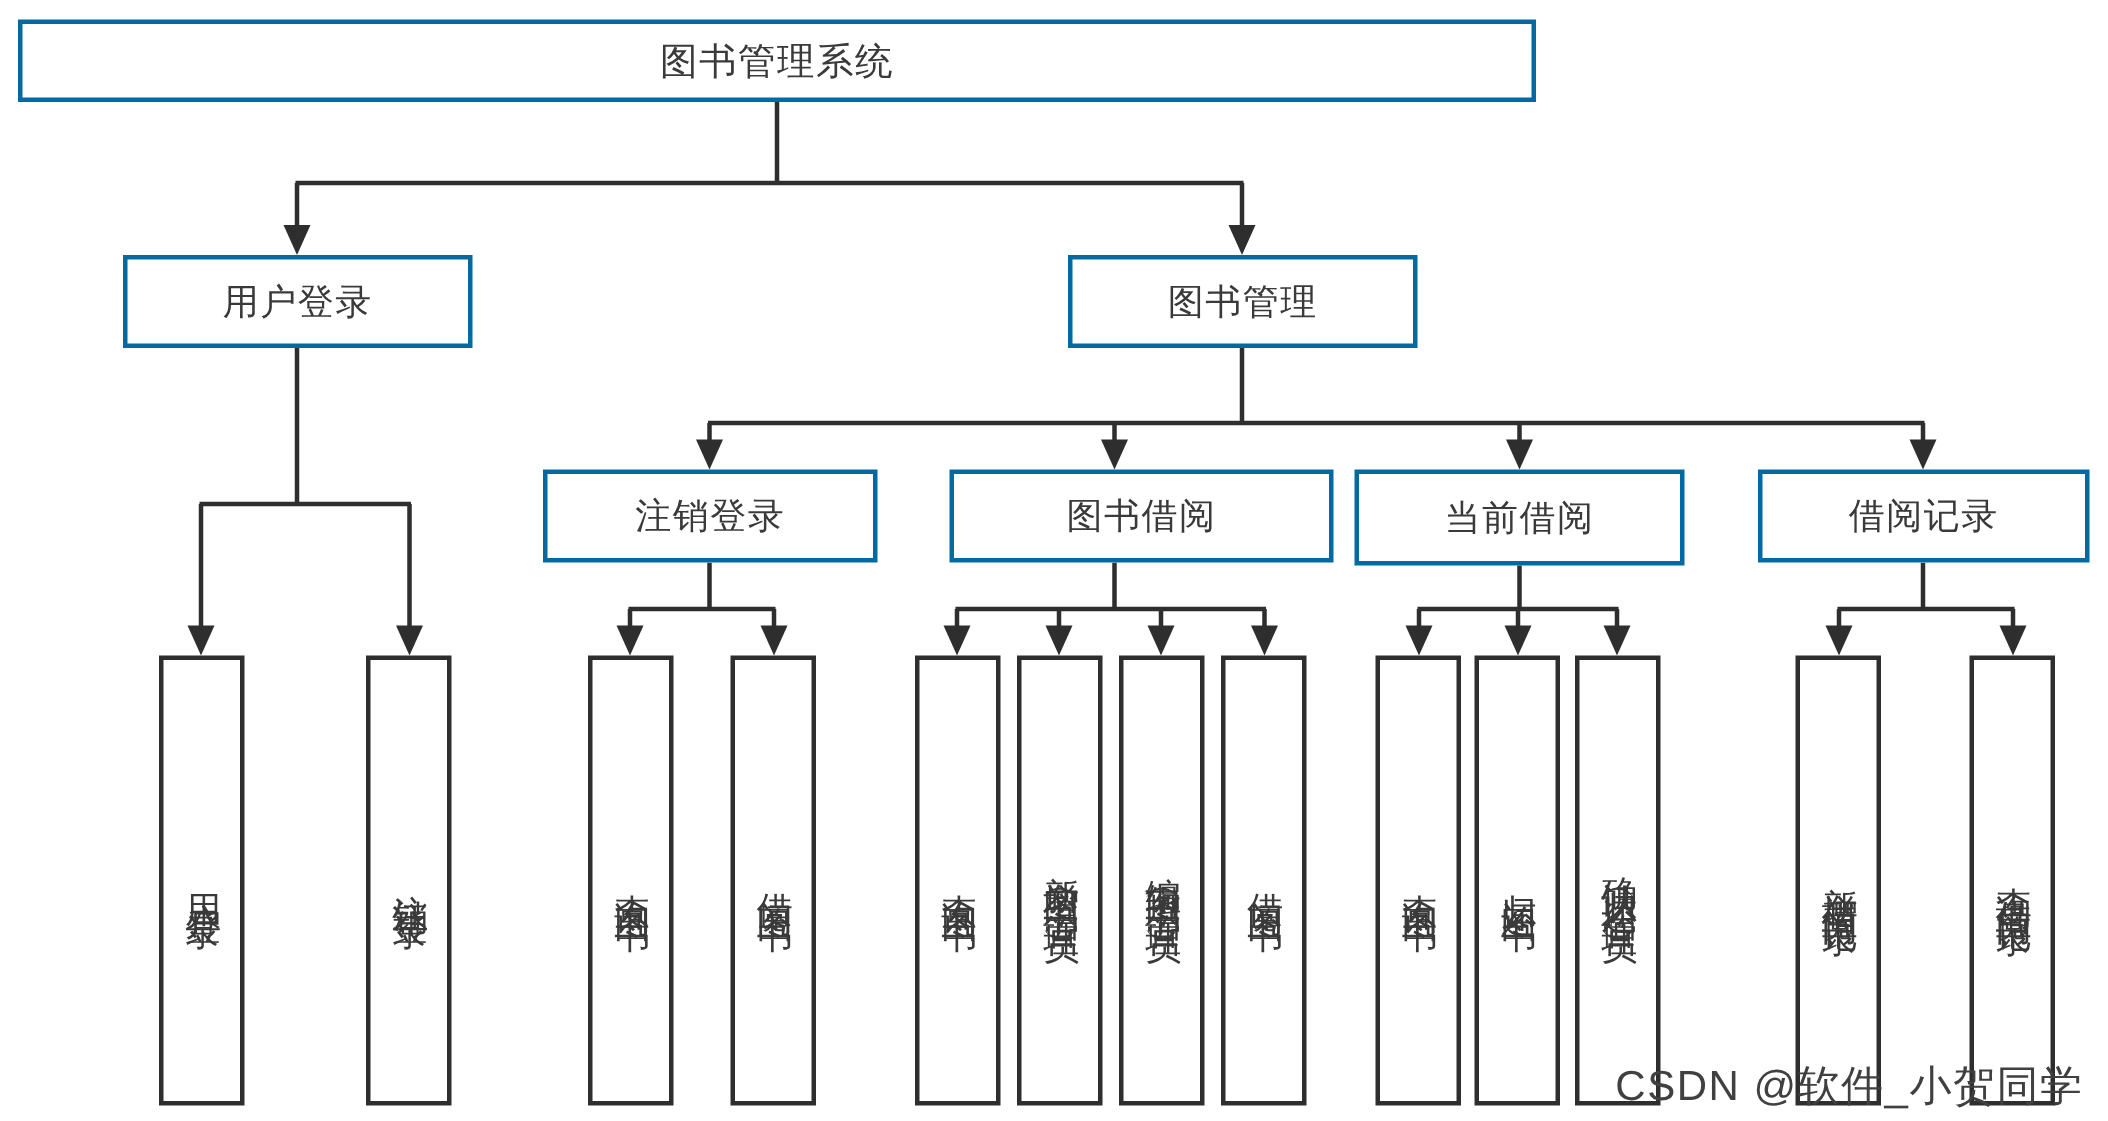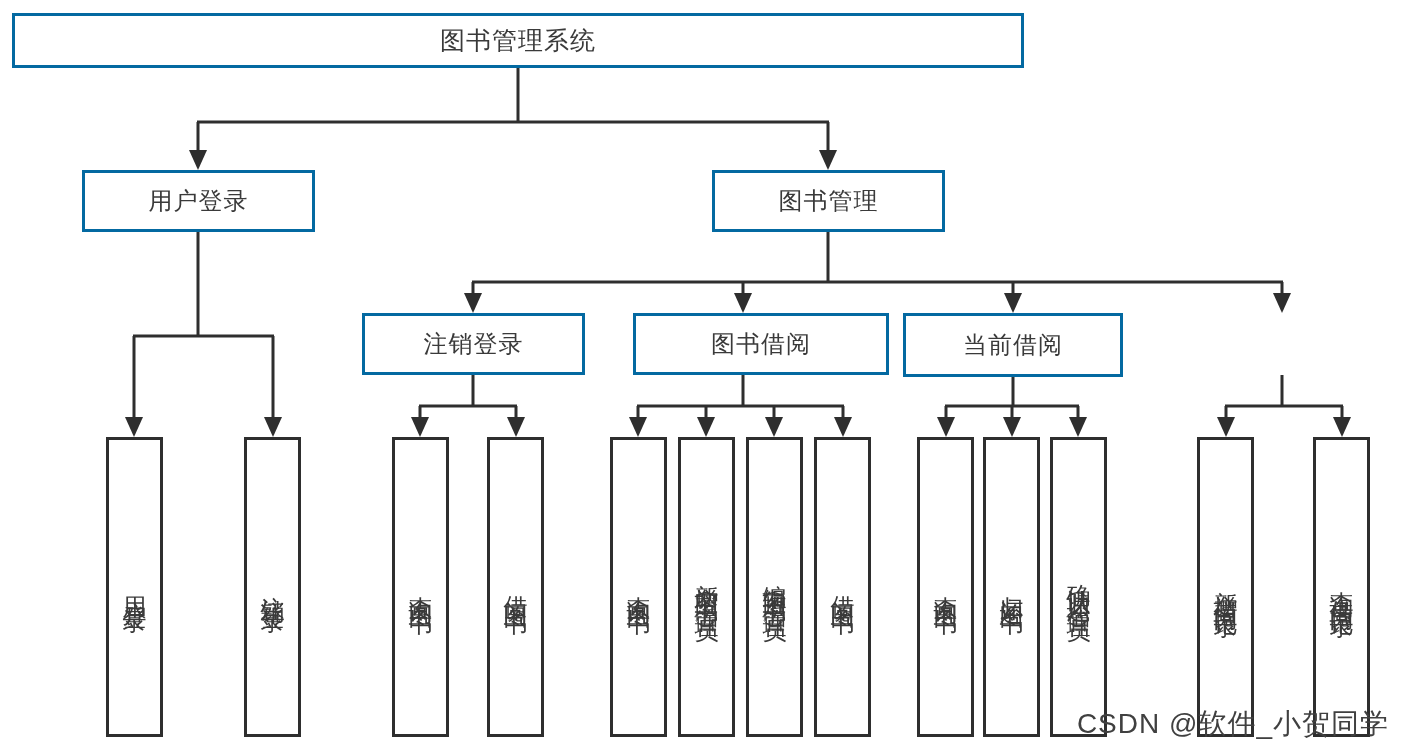--- a/index.html
+++ b/index.html
@@ -91,20 +91,21 @@
   </svg>
 
   <div class="node title" style="left:12px;top:13px;width:1012px;height:55px">图书管理系统</div>
 
   <div class="node" style="left:82px;top:170px;width:233px;height:62px">用户登录</div>
   <div class="node" style="left:712px;top:170px;width:233px;height:62px">图书管理</div>
 
   <div class="node" style="left:362px;top:313px;width:223px;height:62px">注销登录</div>
   <div class="node" style="left:633px;top:313px;width:256px;height:62px">图书借阅</div>
   <div class="node" style="left:903px;top:313px;width:220px;height:64px">当前借阅</div>
+  <div class="node" style="left:1172px;top:313px;width:221px;height:62px">借阅记录</div>
 
   <div class="vbox" style="left:106px">
     <span class="vlabel">用户登录</span>
   </div>
   <div class="vbox" style="left:244px">
     <span class="vlabel">注销登录</span>
   </div>
 
   <div class="vbox" style="left:392px">
     <span class="vlabel">查询图书</span>

